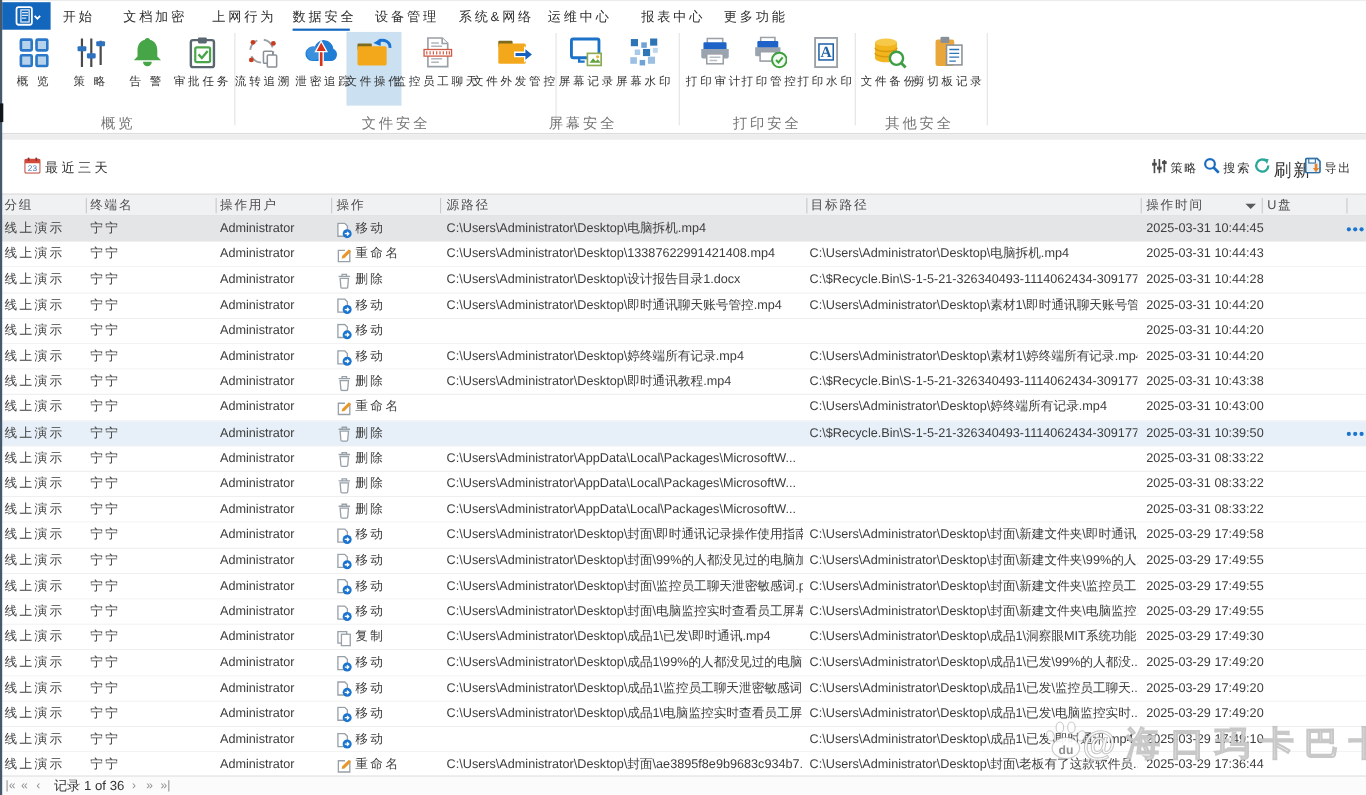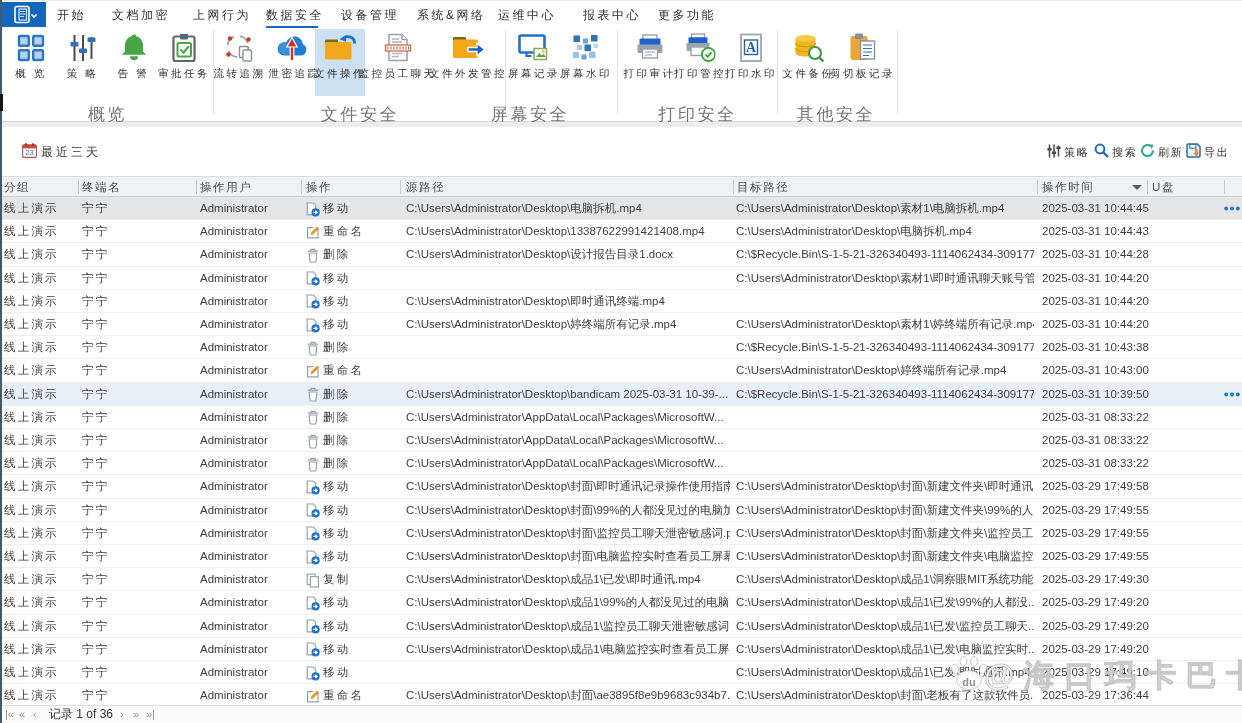--- a/index.html
+++ b/index.html
@@ -9,21 +9,21 @@
 .menubar{left:0;top:0;width:1242px;height:28px;background:#fff;border-top:1px solid #ececec}
 .mi{top:0;height:28px;line-height:29px;font-size:12px;letter-spacing:2.5px;color:#2f2f2f;white-space:nowrap}
 .logo{left:2px;top:1px;width:44px;height:25px;background:#1266bb}
 .msel{left:266px;top:25px;width:52px;height:3px;background:#1468bf}
 .ribbon{left:0;top:28px;width:1242px;height:94px;background:#fff;border-bottom:1px solid #d9d9d9}
 .rhl{left:315px;top:1px;width:50px;height:67px;background:#cbe0f1}
 .rbtn{top:0;text-align:center}
 .ric{position:absolute;left:50%;transform:translateX(-50%);top:5px;height:30px}
 .rlb{position:absolute;left:50%;transform:translateX(-50%);top:39px;font-size:10.5px;letter-spacing:2.5px;color:#333;white-space:nowrap}
 .gsep{top:2px;width:1px;height:84px;background:#e3e3e3}
-.glb{top:75px;font-size:17px;letter-spacing:2.6px;color:#757575;white-space:nowrap;transform:translateX(-50%)}
+.glb{top:75px;font-size:13px;letter-spacing:2.6px;color:#757575;white-space:nowrap;transform:translateX(-50%)}
 .toolbar{left:0;top:122px;width:1242px;height:54px;background:#fff}
 .tbtxt{top:20px;font-size:12px;color:#333;white-space:nowrap}
 .thead{left:0;top:176px;width:1242px;height:21px;background:#f0f1f2;border-top:1px solid #dcdcdc;border-bottom:1px solid #cfcfcf}
 .hc{top:0;height:19px;line-height:20px;font-size:11.5px;letter-spacing:1.6px;color:#4d4d4d;white-space:nowrap}
 .hsep{top:3px;width:1px;height:14px;background:#c9c9c9}
 .rows{left:0;top:197px;width:1242px;height:508px;background:#fff;overflow:hidden}
 .row{left:0;width:1242px;height:23.2px;background:#fff;box-shadow:inset 0 -1px #efefef}
 .row.s1{background:#e4e5e6}
 .row.s2{background:#e7f0f8}
 .c{top:0;height:23.2px;line-height:23.5px;font-size:11.5px;color:#3d3d3d;white-space:nowrap;overflow:hidden}
@@ -260,21 +260,21 @@
 <span class="a tbtxt" style="left:1064px;top:23px;font-size:11px;letter-spacing:1.7px">策略</span>
 <svg class="a" style="left:1094px;top:21px" width="15" height="15" viewBox="0 0 15 15">
         <circle cx="6" cy="6" r="4.4" fill="none" stroke="#1a6dc0" stroke-width="2"></circle>
         <path d="M9.3 9.3L14 14" stroke="#1a6dc0" stroke-width="2.4"></path>
       </svg>
 <span class="a tbtxt" style="left:1112px;top:23px;font-size:11px;letter-spacing:1.7px">搜索</span>
 <svg class="a" style="left:1140px;top:21px" width="15" height="15" viewBox="0 0 15 15">
         <path d="M13 7.5a5.5 5.5 0 1 1-2-4.2" fill="none" stroke="#2aa79b" stroke-width="2.1"></path>
         <path d="M8.8 1.2l4.6 0.6-1.6 4.2z" fill="#2aa79b"></path>
       </svg>
-<span class="a tbtxt" style="left:1158px;top:23px;font-size:11px;letter-spacing:1.7px">刷新</span>
+<span class="a tbtxt" style="left:1158px;top:23px;font-size:16px;letter-spacing:1.7px">刷新</span>
 <svg class="a" style="left:1186px;top:21px" width="15" height="15" viewBox="0 0 15 15">
         <path d="M1 2.2C1 1.5 1.5 1 2.2 1h9.1L14 3.7v9.1c0 .7-.5 1.2-1.2 1.2H2.2C1.5 14 1 13.5 1 12.8z" fill="#eaf2fb" stroke="#2e6da4" stroke-width="1.5"></path>
         <rect x="3.8" y="1.4" width="6" height="3.8" fill="#fff" stroke="#2e6da4" stroke-width="1"></rect>
         <rect x="9.2" y="5.8" width="2.4" height="4.4" fill="#e8832a"></rect>
         <path d="M7.6 9.8h5.6l-2.8 4z" fill="#e8832a"></path>
       </svg>
 <span class="a tbtxt" style="left:1204px;top:23px;font-size:11px;letter-spacing:1.7px">导出</span>
 </div>
 <div class="a thead">
 <span class="a hc" style="left:4px">分组</span>
@@ -302,21 +302,20 @@
 <span class="c cj a" style="left:4px">线上演示</span>
 <span class="c cj a" style="left:82px">宁宁</span>
 <span class="c a" style="left:200px">Administrator</span>
 <span class="a opi" style="left:306px"><svg width="14" height="15" viewBox="0 0 14 15">
             <path d="M1.2 1h6.2l2.4 2.4v9.4H1.2z" fill="#fff" stroke="#98a0a8" stroke-width="1.2"></path>
             <circle cx="9.6" cy="10.4" r="4.1" fill="#1b74d0"></circle>
             <path d="M7.4 10.4h3.4M9.4 8.8l1.7 1.6-1.7 1.6" fill="none" stroke="#fff" stroke-width="1.2"></path>
           </svg></span>
 <span class="c cj a" style="left:323px">移动</span>
 <span class="c a" style="left:406px;width:324px">C:\Users\Administrator\Desktop\电脑拆机.mp4</span>
-<span class="c a" style="left:736px;width:298px">C:\Users\Administrator\Desktop\素材1\电脑拆机.mp4</span>
 <span class="c a" style="left:1042px">2025-03-31 10:44:45</span>
 <svg class="a" style="left:1224px;top:9px" width="16" height="5" viewBox="0 0 16 5">
           <circle cx="2.2" cy="2.5" r="1.9" fill="#1b74d0"></circle>
           <circle cx="8" cy="2.5" r="1.9" fill="#1b74d0"></circle>
           <circle cx="13.8" cy="2.5" r="1.9" fill="#1b74d0"></circle>
         </svg>
 </div>
 <div class="a row" style="top:23.2px">
 <span class="c cj a" style="left:4px">线上演示</span>
 <span class="c cj a" style="left:82px">宁宁</span>
@@ -346,34 +345,34 @@
 <div class="a row" style="top:69.6px">
 <span class="c cj a" style="left:4px">线上演示</span>
 <span class="c cj a" style="left:82px">宁宁</span>
 <span class="c a" style="left:200px">Administrator</span>
 <span class="a opi" style="left:306px"><svg width="14" height="15" viewBox="0 0 14 15">
             <path d="M1.2 1h6.2l2.4 2.4v9.4H1.2z" fill="#fff" stroke="#98a0a8" stroke-width="1.2"></path>
             <circle cx="9.6" cy="10.4" r="4.1" fill="#1b74d0"></circle>
             <path d="M7.4 10.4h3.4M9.4 8.8l1.7 1.6-1.7 1.6" fill="none" stroke="#fff" stroke-width="1.2"></path>
           </svg></span>
 <span class="c cj a" style="left:323px">移动</span>
+<span class="c a" style="left:406px;width:324px">C:\Users\Administrator\Desktop\即时通讯聊天账号管控.mp4</span>
 <span class="c a" style="left:736px;width:298px">C:\Users\Administrator\Desktop\素材1\即时通讯聊天账号管...</span>
 <span class="c a" style="left:1042px">2025-03-31 10:44:20</span>
 </div>
 <div class="a row" style="top:92.8px">
 <span class="c cj a" style="left:4px">线上演示</span>
 <span class="c cj a" style="left:82px">宁宁</span>
 <span class="c a" style="left:200px">Administrator</span>
 <span class="a opi" style="left:306px"><svg width="14" height="15" viewBox="0 0 14 15">
             <path d="M1.2 1h6.2l2.4 2.4v9.4H1.2z" fill="#fff" stroke="#98a0a8" stroke-width="1.2"></path>
             <circle cx="9.6" cy="10.4" r="4.1" fill="#1b74d0"></circle>
             <path d="M7.4 10.4h3.4M9.4 8.8l1.7 1.6-1.7 1.6" fill="none" stroke="#fff" stroke-width="1.2"></path>
           </svg></span>
 <span class="c cj a" style="left:323px">移动</span>
-<span class="c a" style="left:406px;width:324px">C:\Users\Administrator\Desktop\即时通讯终端.mp4</span>
 <span class="c a" style="left:1042px">2025-03-31 10:44:20</span>
 </div>
 <div class="a row" style="top:116.0px">
 <span class="c cj a" style="left:4px">线上演示</span>
 <span class="c cj a" style="left:82px">宁宁</span>
 <span class="c a" style="left:200px">Administrator</span>
 <span class="a opi" style="left:306px"><svg width="14" height="15" viewBox="0 0 14 15">
             <path d="M1.2 1h6.2l2.4 2.4v9.4H1.2z" fill="#fff" stroke="#98a0a8" stroke-width="1.2"></path>
             <circle cx="9.6" cy="10.4" r="4.1" fill="#1b74d0"></circle>
             <path d="M7.4 10.4h3.4M9.4 8.8l1.7 1.6-1.7 1.6" fill="none" stroke="#fff" stroke-width="1.2"></path>
@@ -385,20 +384,21 @@
 </div>
 <div class="a row" style="top:139.2px">
 <span class="c cj a" style="left:4px">线上演示</span>
 <span class="c cj a" style="left:82px">宁宁</span>
 <span class="c a" style="left:200px">Administrator</span>
 <span class="a opi" style="left:306px"><svg width="14" height="15" viewBox="0 0 14 15">
             <path d="M5 2.6V1.4h4v1.2M1.8 3.2h10.4" fill="none" stroke="#98a0a8" stroke-width="1.2"></path>
             <path d="M3.2 5h7.6l-0.7 8a1.1 1.1 0 0 1-1.1 1H5a1.1 1.1 0 0 1-1.1-1z" fill="#fff" stroke="#98a0a8" stroke-width="1.2"></path>
           </svg></span>
 <span class="c cj a" style="left:323px">删除</span>
+<span class="c a" style="left:406px;width:324px">C:\Users\Administrator\Desktop\即时通讯教程.mp4</span>
 <span class="c a" style="left:736px;width:298px">C:\$Recycle.Bin\S-1-5-21-326340493-1114062434-309177...</span>
 <span class="c a" style="left:1042px">2025-03-31 10:43:38</span>
 </div>
 <div class="a row" style="top:162.4px">
 <span class="c cj a" style="left:4px">线上演示</span>
 <span class="c cj a" style="left:82px">宁宁</span>
 <span class="c a" style="left:200px">Administrator</span>
 <span class="a opi" style="left:306px"><svg width="14" height="15" viewBox="0 0 14 15">
             <path d="M12 2.6v10.2H1.6V2.6h6" fill="#fff" stroke="#98a0a8" stroke-width="1.2"></path>
             <path d="M4.6 10.2l0.6-2.6 6-6 2 2-6 6z" fill="#e8972a"></path>
@@ -409,21 +409,20 @@
 </div>
 <div class="a row s2" style="top:185.6px">
 <span class="c cj a" style="left:4px">线上演示</span>
 <span class="c cj a" style="left:82px">宁宁</span>
 <span class="c a" style="left:200px">Administrator</span>
 <span class="a opi" style="left:306px"><svg width="14" height="15" viewBox="0 0 14 15">
             <path d="M5 2.6V1.4h4v1.2M1.8 3.2h10.4" fill="none" stroke="#98a0a8" stroke-width="1.2"></path>
             <path d="M3.2 5h7.6l-0.7 8a1.1 1.1 0 0 1-1.1 1H5a1.1 1.1 0 0 1-1.1-1z" fill="#fff" stroke="#98a0a8" stroke-width="1.2"></path>
           </svg></span>
 <span class="c cj a" style="left:323px">删除</span>
-<span class="c a" style="left:406px;width:324px">C:\Users\Administrator\Desktop\bandicam 2025-03-31 10-39-...</span>
 <span class="c a" style="left:736px;width:298px">C:\$Recycle.Bin\S-1-5-21-326340493-1114062434-309177...</span>
 <span class="c a" style="left:1042px">2025-03-31 10:39:50</span>
 <svg class="a" style="left:1224px;top:9px" width="16" height="5" viewBox="0 0 16 5">
           <circle cx="2.2" cy="2.5" r="1.9" fill="#1b74d0"></circle>
           <circle cx="8" cy="2.5" r="1.9" fill="#1b74d0"></circle>
           <circle cx="13.8" cy="2.5" r="1.9" fill="#1b74d0"></circle>
         </svg>
 </div>
 <div class="a row" style="top:208.8px">
 <span class="c cj a" style="left:4px">线上演示</span>

